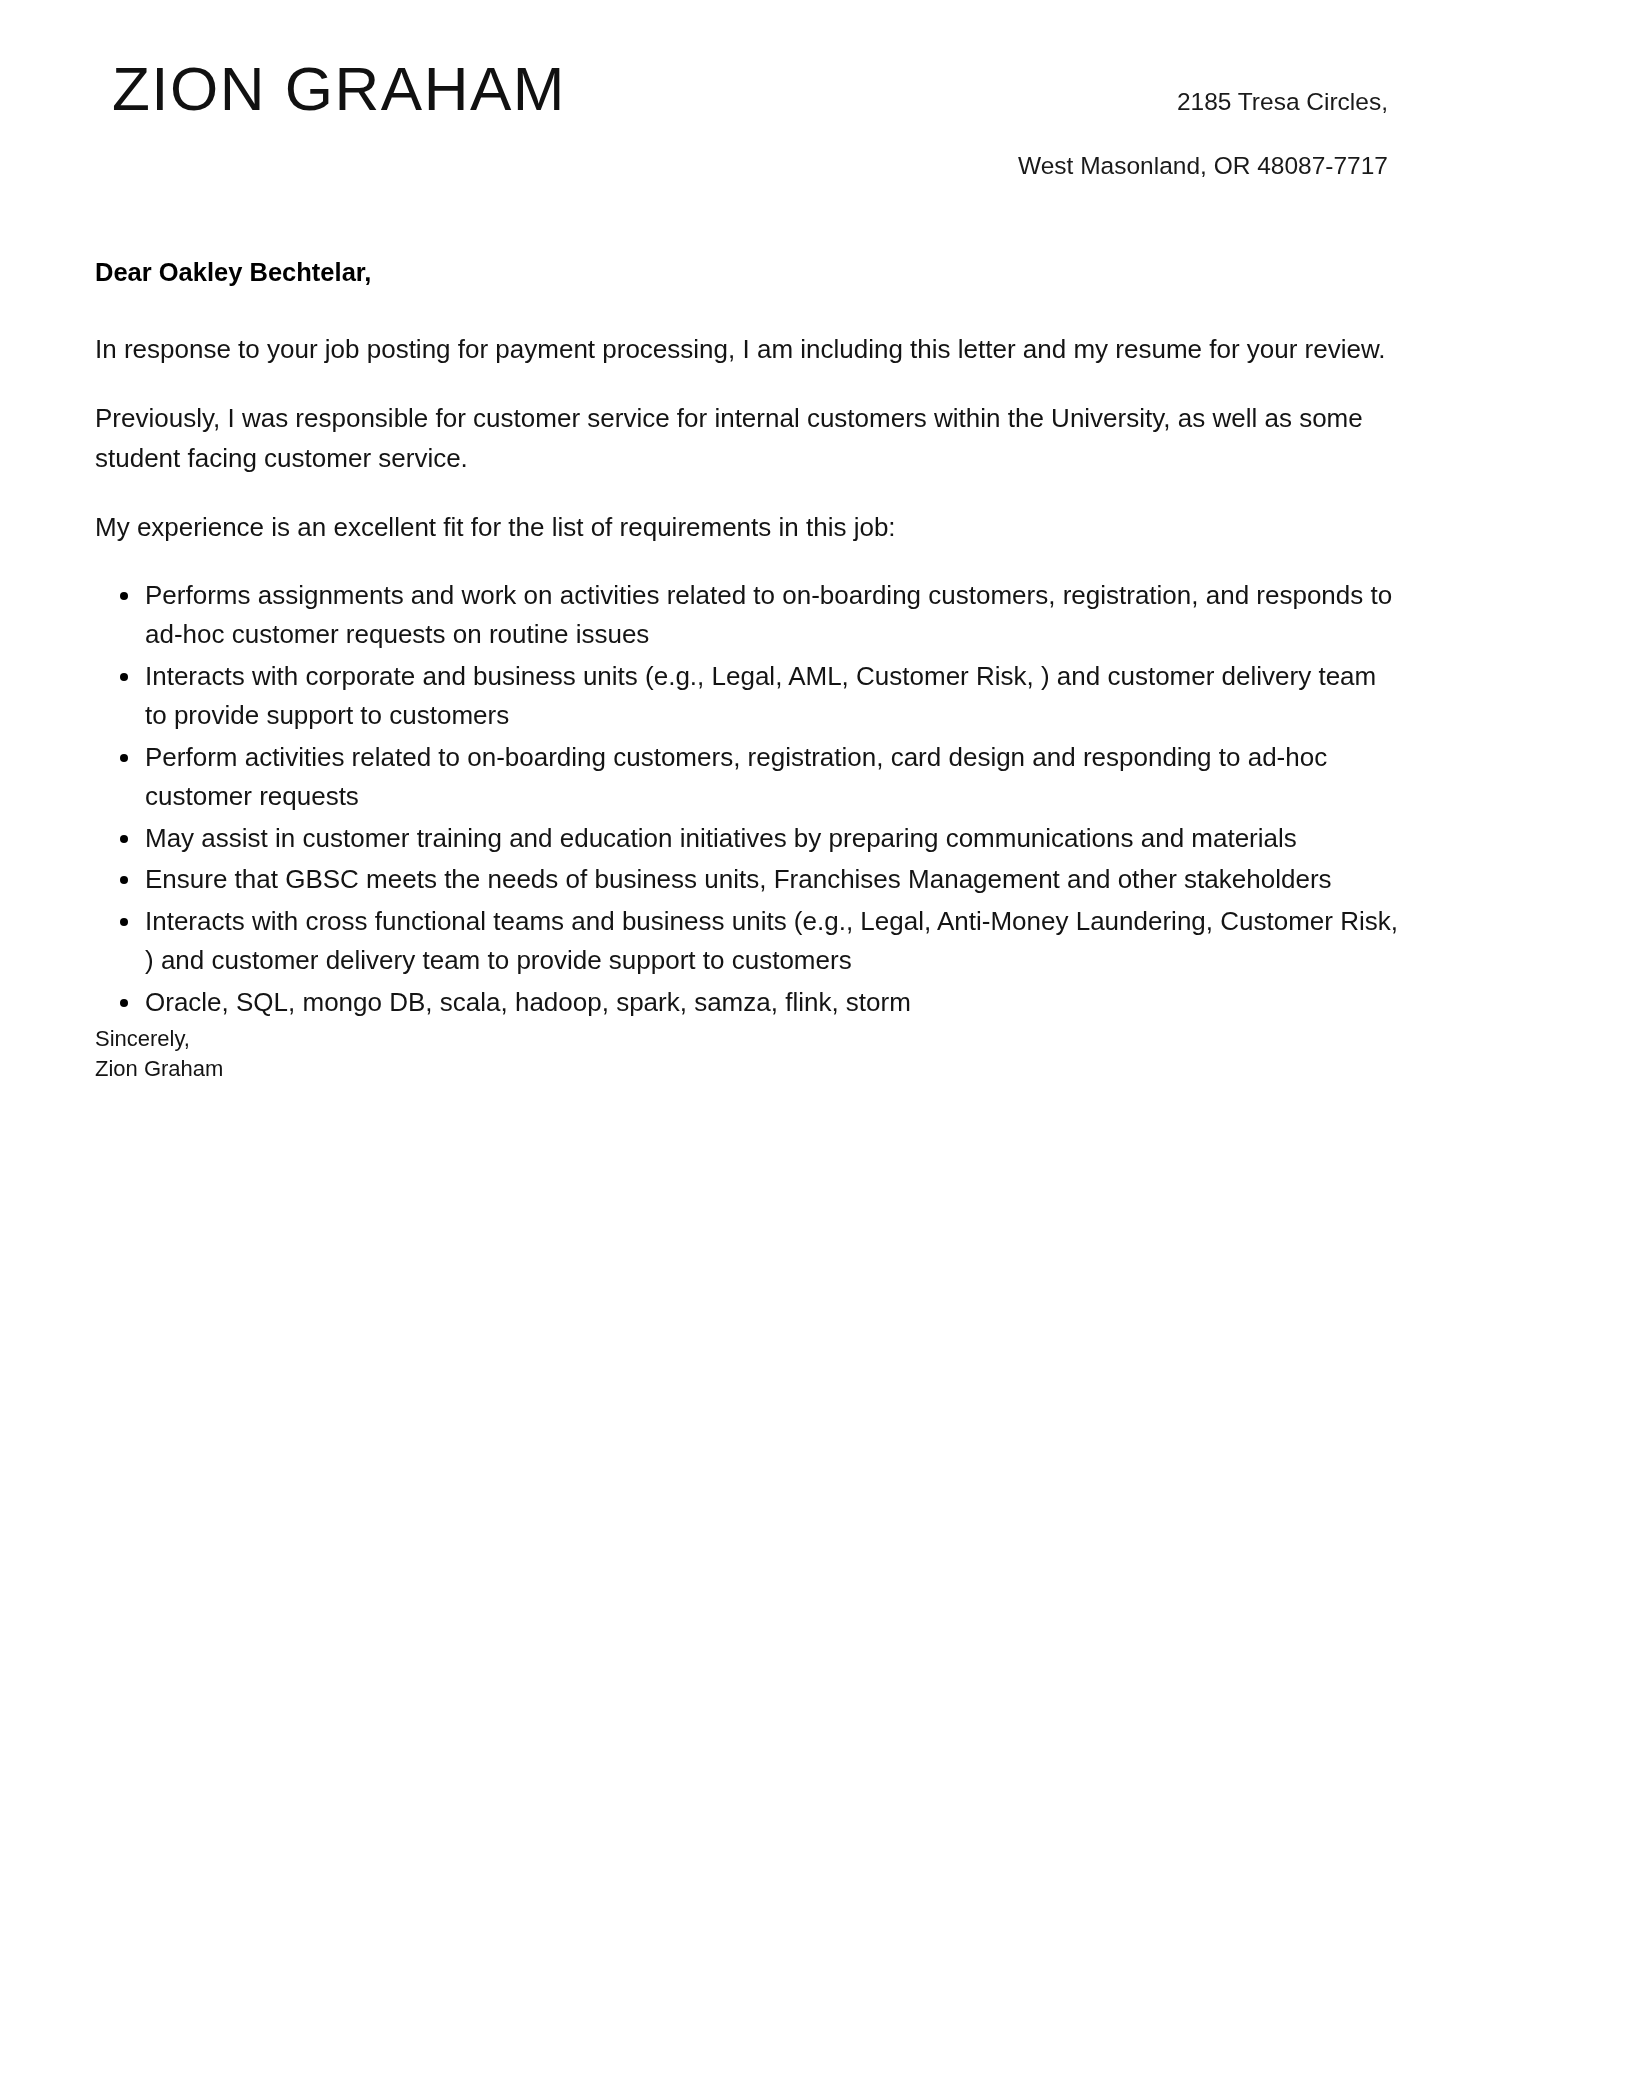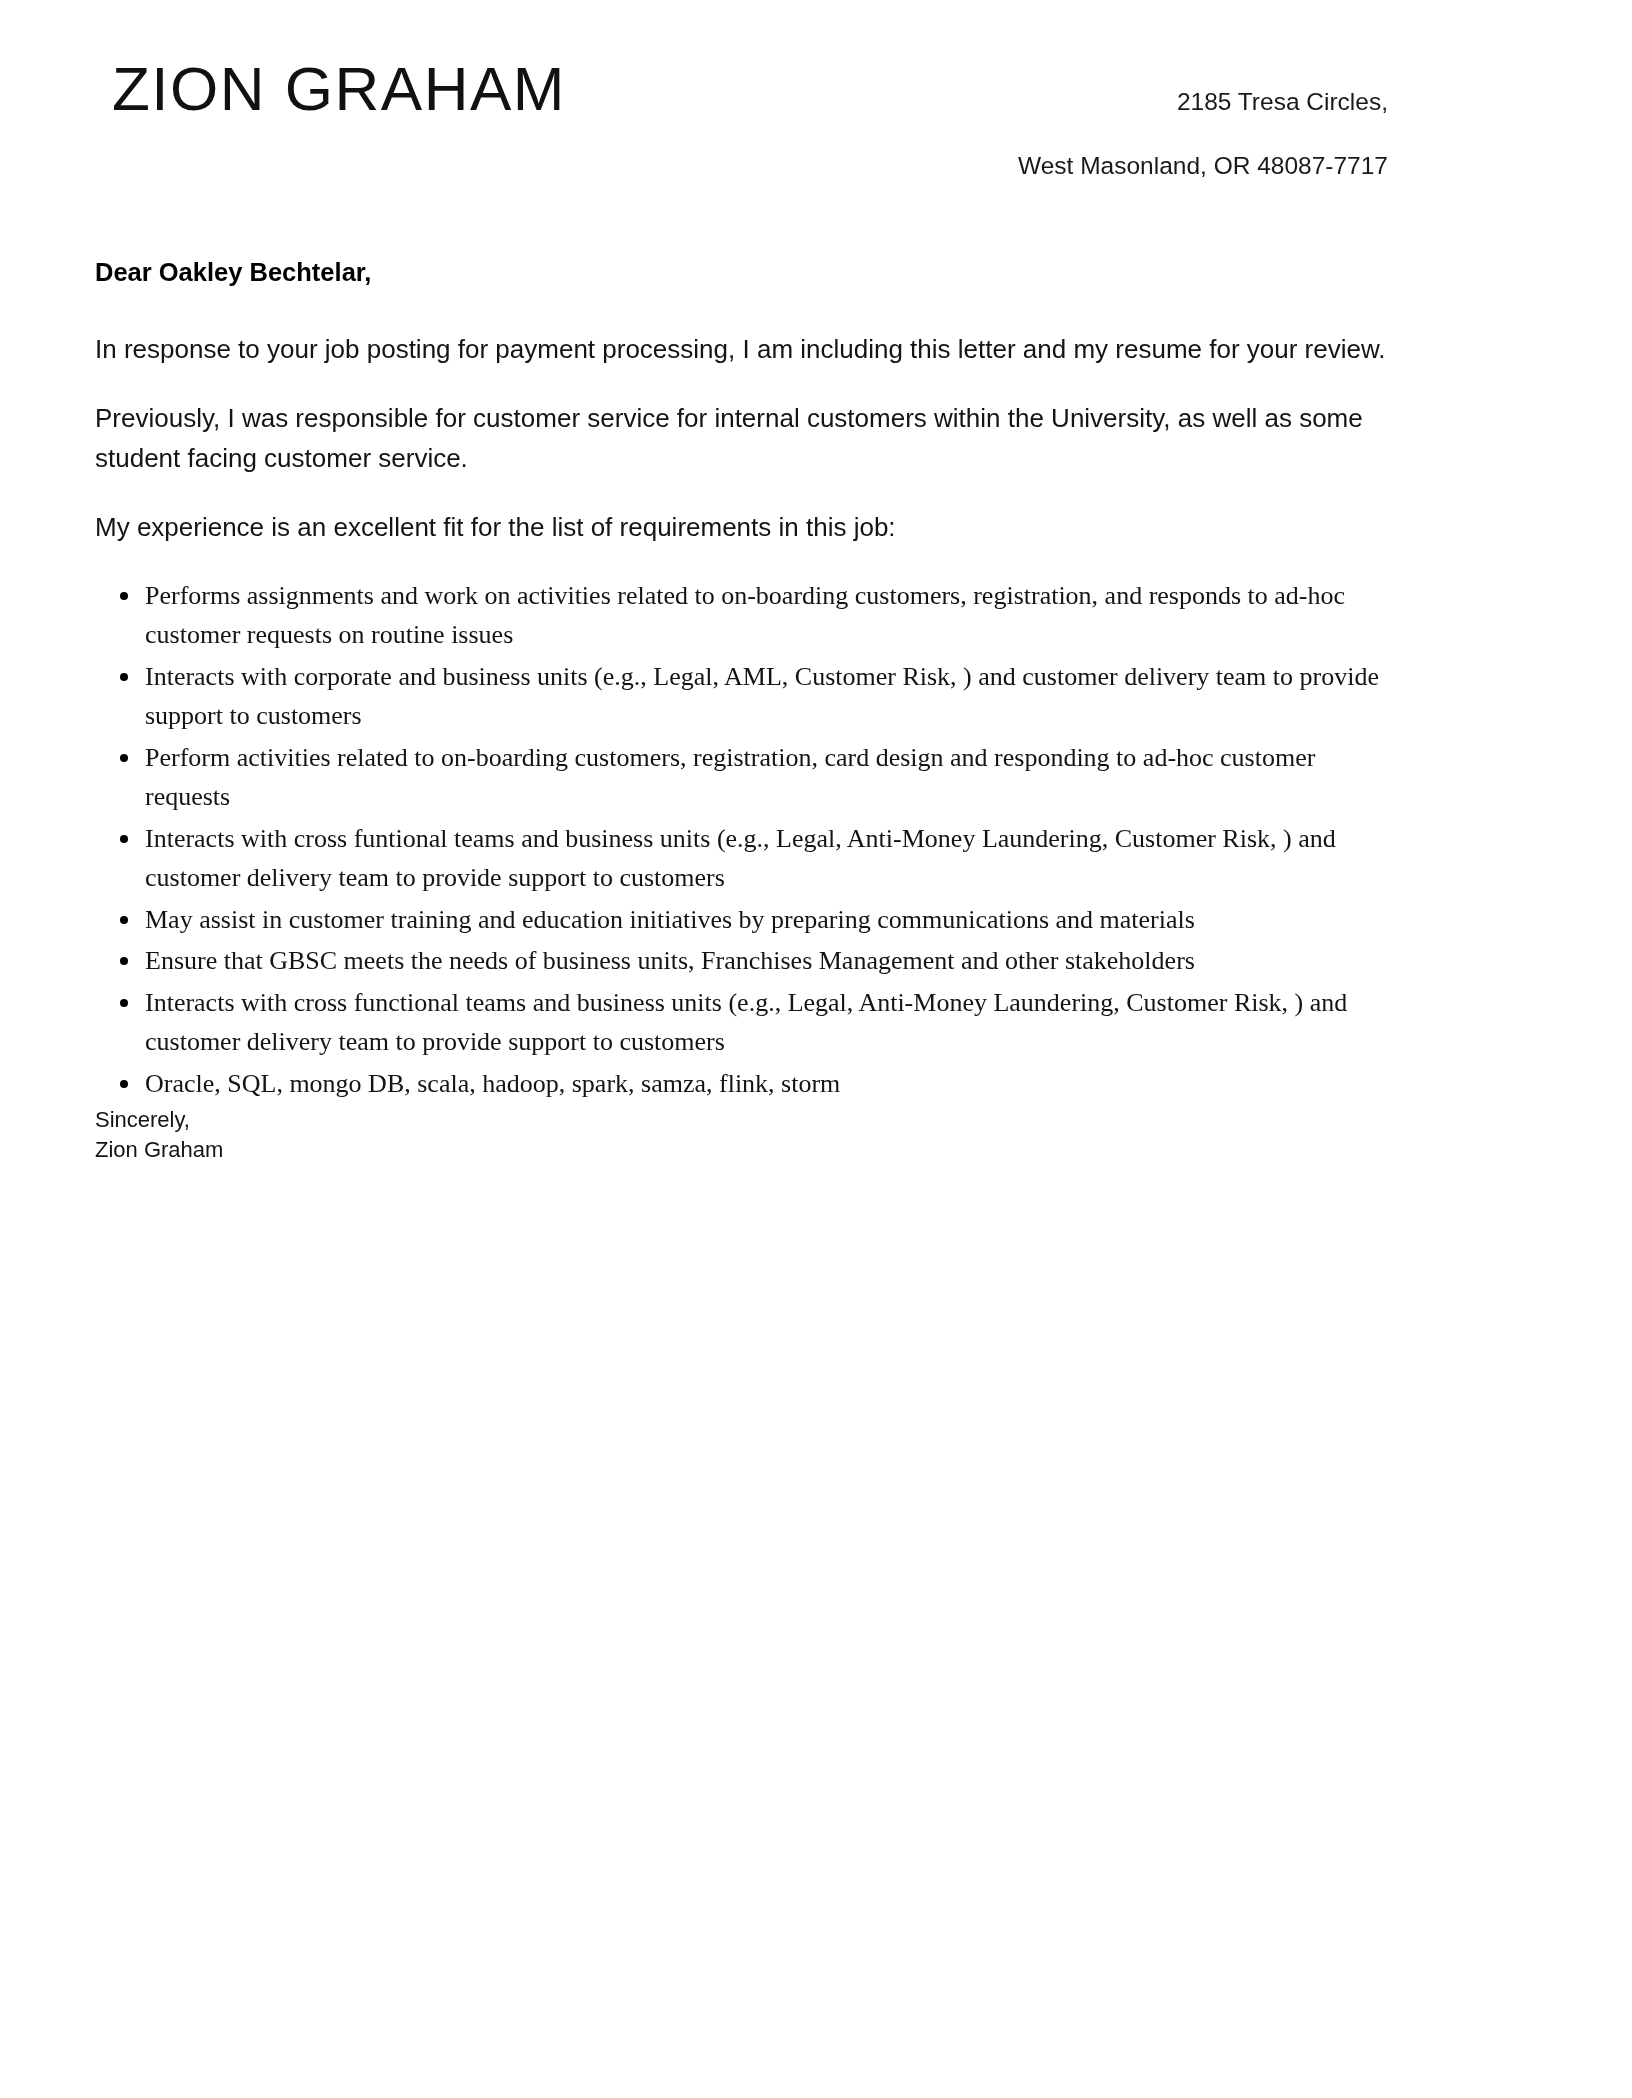--- a/index.html
+++ b/index.html
@@ -82,21 +82,20 @@
 
   .para.tight {
     margin-bottom: 28px;
   }
 
   
   .req-list {
     list-style: none;
     margin: 0 0 0 0;
     padding: 0;
-    font-family: Liberation Serif, serif;
   }
   .req-item {
     position: relative;
     font-size: 26px;
     font-weight: 400;
     line-height: 1.52;
     color: #141414;
     padding-left: 50px;
     margin: 0 0 2px 0;
     max-width: 1390px;
@@ -152,21 +151,20 @@
     <p class="para">In response to your job posting for payment processing, I am including this letter and my resume for your review.</p>
 
     <p class="para">Previously, I was responsible for customer service for internal customers within the University, as well as some student facing customer service.</p>
 
     <p class="para tight">My experience is an excellent fit for the list of requirements in this job:</p>
 
     <ul class="req-list">
       <li class="req-item">Performs assignments and work on activities related to on-boarding customers, registration, and responds to ad-hoc customer requests on routine issues</li>
       <li class="req-item">Interacts with corporate and business units (e.g., Legal, AML, Customer Risk, ) and customer delivery team to provide support to customers</li>
       <li class="req-item">Perform activities related to on-boarding customers, registration, card design and responding to ad-hoc customer requests</li>
-      <li class="req-item">Interacts with cross funtional teams and business units (e.g., Legal, Anti-Money Laundering, Customer Risk, ) and customer delivery team to provide support to customers</li>
       <li class="req-item">May assist in customer training and education initiatives by preparing communications and materials</li>
       <li class="req-item">Ensure that GBSC meets the needs of business units, Franchises Management and other stakeholders</li>
       <li class="req-item">Interacts with cross functional teams and business units (e.g., Legal, Anti-Money Laundering, Customer Risk, ) and customer delivery team to provide support to customers</li>
       <li class="req-item">Oracle, SQL, mongo DB, scala, hadoop, spark, samza, flink, storm</li>
     </ul>
 
 
     <div class="signoff">
       <span class="signoff-line">Sincerely,</span>
       <span class="signoff-line">Zion Graham</span>

